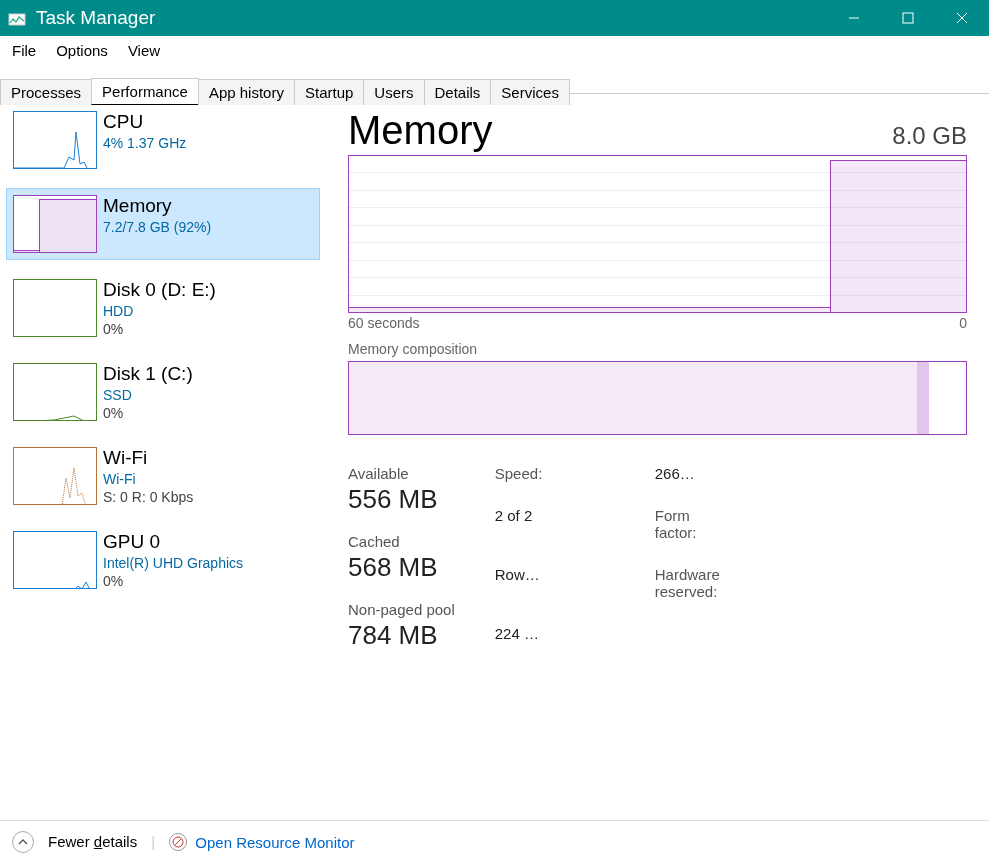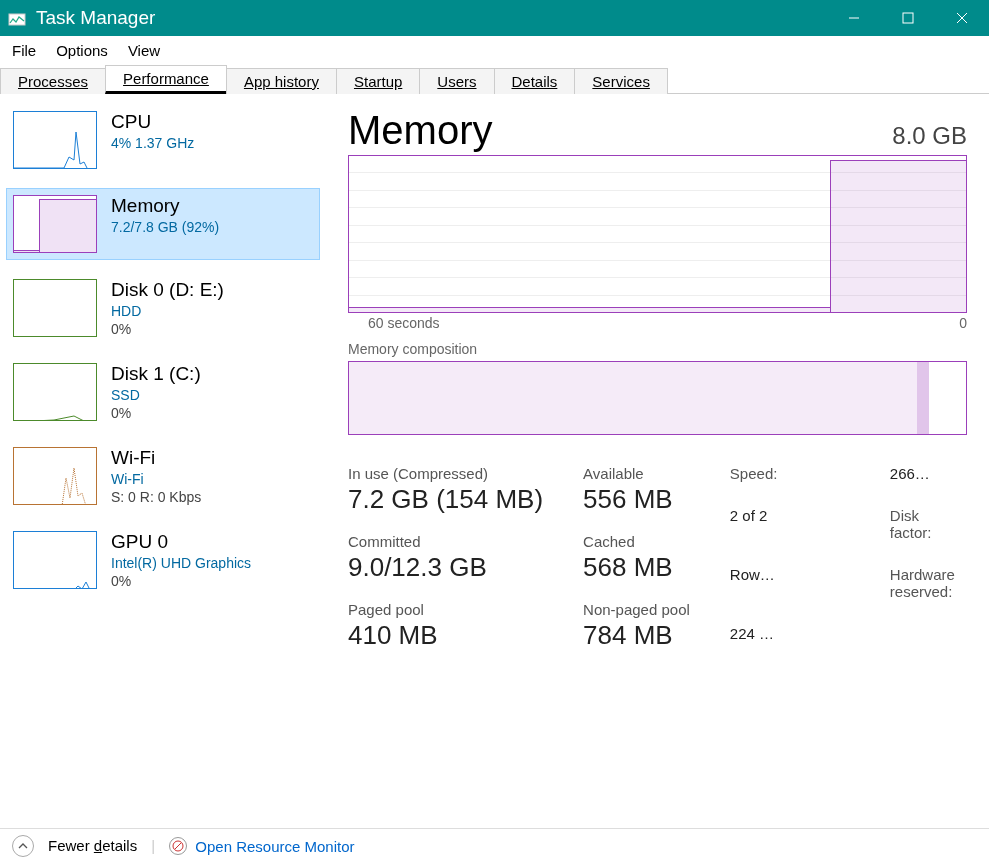--- a/index.html
+++ b/index.html
@@ -8,26 +8,26 @@
 .titlebar { background: #008b8b; color: #fff; height: 36px; display: flex; align-items: center; padding-left: 6px; }
 .titlebar .icon { width: 22px; height: 22px; margin-right: 8px; display:flex; align-items:center; justify-content:center;}
 .titlebar .title { font-size: 19px; flex: 1; }
 .titlebar .wbtn { width: 54px; height: 36px; display: flex; align-items: center; justify-content: center; color:#fff; }
 .titlebar .wbtn svg { stroke: #fff; }
 
 .menubar { height: 28px; display: flex; align-items: center; padding: 2px 2px; font-size: 15px; }
 .menubar .mitem { padding: 2px 10px; cursor: default; }
 
 .tabs { display: flex; border-bottom: 1px solid #ccc; height: 30px; align-items: flex-end; font-size: 15px; }
-.tabs .tab { padding: 4px 17px; border: 1px solid #ccc; border-bottom: none; background: #f4f4f4; margin-right: -1px; cursor: default; position: relative; top: 1px; text-decoration: underline;}
-.tabs .tab.active { background: #fff; border-bottom: 3px solid #000000; }
+.tabs .tab { padding: 4px 10px; border: 1px solid #ccc; border-bottom: none; background: #f4f4f4; margin-right: -1px; cursor: default; position: relative; top: 12px;}
+.tabs .tab.active { background: #fff; border-bottom: 1px solid #000000; }
 
 .content { flex: 1; display: flex; overflow: hidden; }
 .sidebar { width: 320px; padding: 10px 0 0 6px; display: flex; flex-direction: column; gap: 12px; }
-.thumb { display: flex; gap: 14px; padding: 6px 6px; border: 1px solid transparent; cursor: default; }
+.thumb { display: flex; gap: 6px; padding: 6px 6px; border: 1px solid transparent; cursor: default; }
 .thumb.selected { background: #cce8ff; border-color: #99d1ff; }
 .thumbgraph { width: 84px; height: 58px; border: 1px solid; background: #fff; position: relative; overflow:hidden;}
 .thumb.cpu .thumbgraph { border-color: #1c7fd6; }
 .thumb.mem .thumbgraph { border-color: #9b3fba; }
 .thumb.disk .thumbgraph { border-color: #4c8a2b; }
 .thumb.net .thumbgraph { border-color: #b87333; }
 .thumb.gpu .thumbgraph { border-color: #1c7fd6; }
 .thumbtext .tt-title { font-size: 19px; font-weight: 400; }
 .thumbtext .tt-sub { font-size: 14px; color: #0369a1; margin-top:2px; }
 .thumbtext .tt-sub2 { font-size: 14px; color: #444; margin-top:2px; }
@@ -35,34 +35,34 @@
 .main { flex: 1; padding: 14px 22px 0 28px; display: flex; flex-direction: column; }
 .mainhead { display: flex; align-items: baseline; justify-content: space-between; }
 .mainhead h1 { font-size: 40px; font-weight: 400; }
 .totalmem { font-size: 24px; color: #444; }
 .chartlabel { display: flex; justify-content: space-between; color: #666; font-size: 14px; margin-top: 10px; }
 .bigchart { border: 1px solid #9b3fba; height: 158px; position: relative; background: #fff; margin-top:2px;}
 .bigchart .grid { position:absolute; inset:0; display:flex; flex-direction:column;}
 .bigchart .gridrow { flex:1; border-bottom:1px solid #eee;}
 .bigchart .fill { position:absolute; right:0; top:4px; bottom:0; width:22%; background: rgba(155,63,186,0.12); border-top:1px solid #9b3fba; border-left:1px solid #9b3fba;}
 .bigchart .fillbefore { position:absolute; right:22%; bottom:0; left:0; height:3%; background: rgba(155,63,186,0.12); border-top:1px solid #9b3fba;}
-.xaxis { display: flex; justify-content: space-between; color: #666; font-size: 14px; margin-top: 2px; margin-left: 20px; }
+.xaxis { display: flex; justify-content: space-between; color: #666; font-size: 14px; margin-top: 2px; }
 .compbar { border: 1px solid #9b3fba; height: 74px; margin-top:4px; display:flex; }
 .compbar .seg1 { background: rgba(155,63,186,0.10); flex: 92;}
 .compbar .seg2 { background: rgba(155,63,186,0.30); flex: 2;}
 .compbar .seg3 { background: #fff; flex: 6;}
 
 .stats { display:flex; margin-top: 30px; gap: 40px;}
 .statcol { display:flex; flex-direction:column; gap: 18px;}
 .statlabel { color:#555; font-size:15px; }
 .statval { font-size: 26px; color:#222; margin-top:2px;}
 .kv { display:grid; grid-template-columns: 160px 60px; row-gap: 16px; font-size:15px; color:#555;}
 .kv .v { color:#222; text-align:left; white-space:nowrap; overflow:hidden; text-overflow:ellipsis;}
 
-.footer { height: 34px; border-top: 1px solid #ddd; display:flex; align-items:center; padding: 0 12px; gap: 14px; font-size:15px;}
+.footer { height: 42px; border-top: 1px solid #ddd; display:flex; align-items:center; padding: 0 12px; gap: 14px; font-size:15px;}
 .footer .chev { width:22px; height:22px; border:1px solid #aaa; border-radius:50%; display:flex; align-items:center; justify-content:center;}
 .footer .divider { color:#ccc;}
 .footer .link { color:#0066cc; cursor:pointer;}
 .footer .rmicon { width:18px; height:18px; border:1px solid #999; border-radius:50%; display:inline-flex; align-items:center; justify-content:center; margin-right:4px;}
 .uline { text-decoration: underline; }
 </style>
 </head>
 <body>
 
 <div class="titlebar">
@@ -214,51 +214,37 @@
     </div>
     <div class="compbar">
       <div class="seg1"></div>
       <div class="seg2"></div>
       <div class="seg3"></div>
     </div>
 
     <div class="stats">
       <div class="statcol">
         <div>
-          <div class="statlabel">In use (Compressed)</div>
-          <div class="statval">7.2 GB (154 MB)</div>
-        </div>
-        <div>
-          <div class="statlabel">Committed</div>
-          <div class="statval">9.0/12.3 GB</div>
-        </div>
-        <div>
-          <div class="statlabel">Paged pool</div>
-          <div class="statval">410 MB</div>
-        </div>
-      </div>
-      <div class="statcol">
-        <div>
           <div class="statlabel">Available</div>
           <div class="statval">556 MB</div>
         </div>
         <div>
           <div class="statlabel">Cached</div>
           <div class="statval">568 MB</div>
         </div>
         <div>
           <div class="statlabel">Non-paged pool</div>
           <div class="statval">784 MB</div>
         </div>
       </div>
       <div class="kv">
         <div>Speed:</div>
         <div class="v">266…</div>
         <div class="v">2 of 2</div>
-        <div>Disk factor:</div>
+        <div>Form factor:</div>
         <div class="v">Row…</div>
         <div>Hardware reserved:</div>
         <div class="v">224 …</div>
       </div>
     </div>
 
   </div>
 </div>
 
 <div class="footer">

